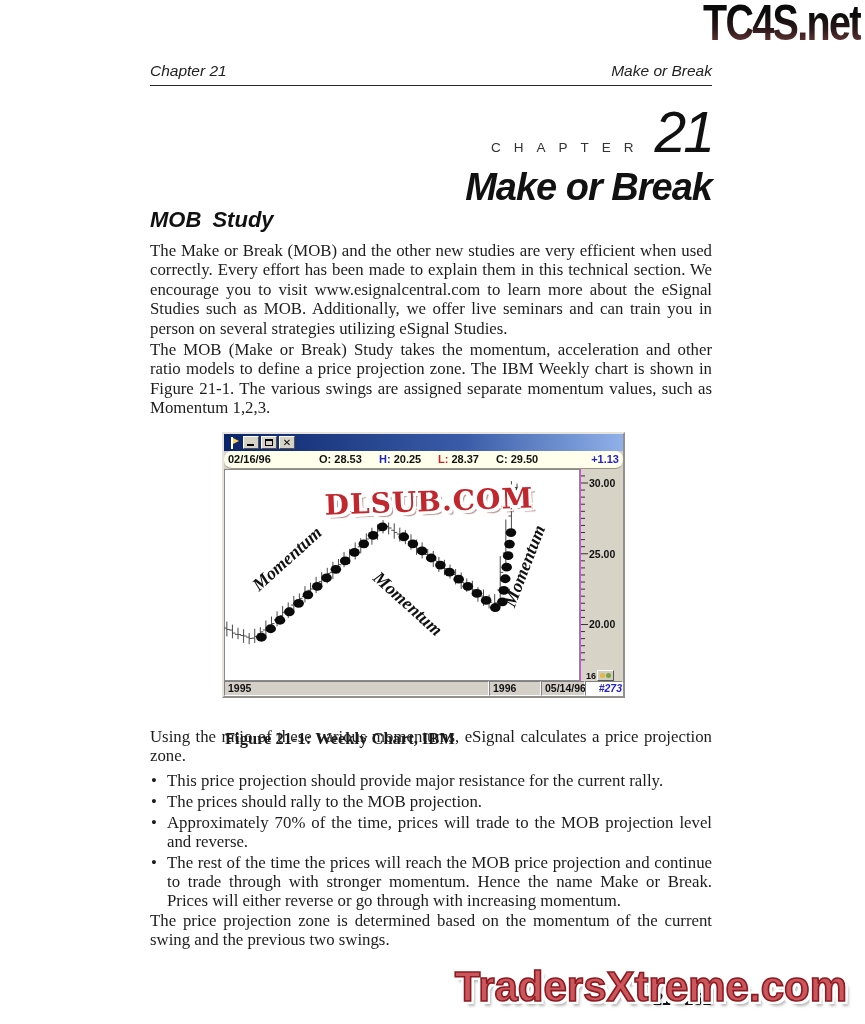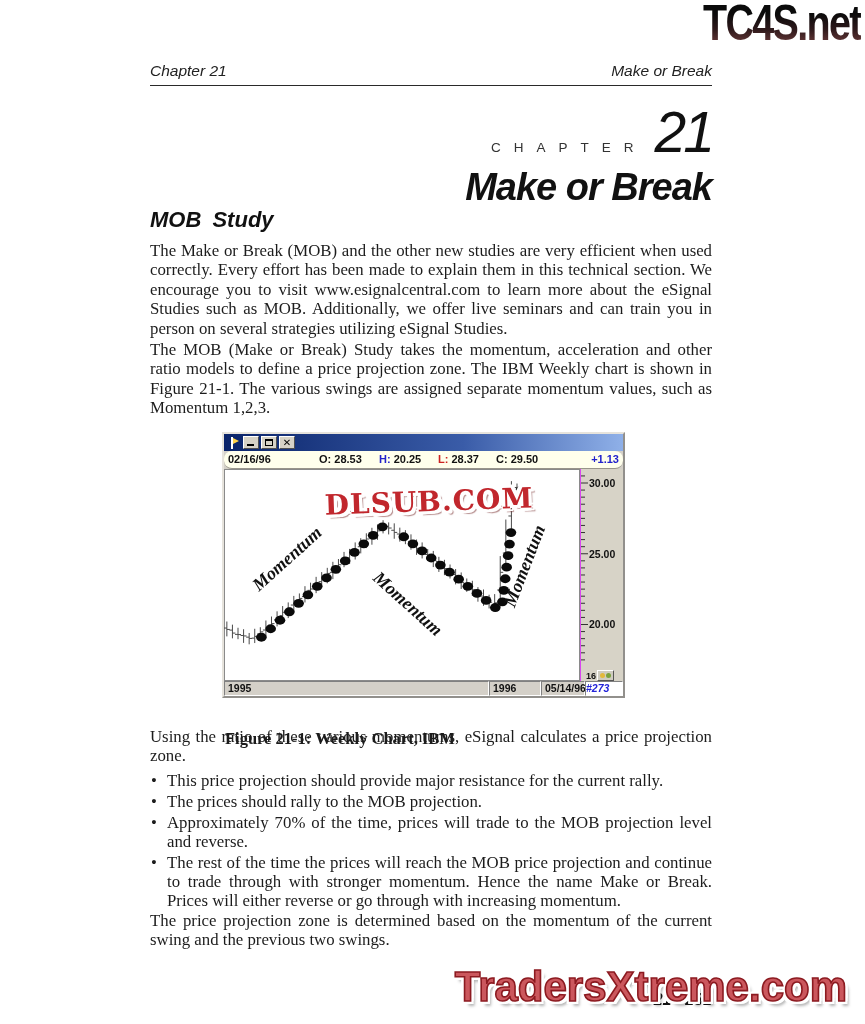--- a/index.html
+++ b/index.html
@@ -102,21 +102,21 @@
                      border-radius:50%;background:#e2b93c;}
   .mini-icon::after{content:"";position:absolute;right:2px;top:2px;width:5px;height:5px;
                     border-radius:50%;background:#7aa23c;}
 
   .timebar{height:15px;display:flex;background:#d4d0c8;font-size:10.5px;font-weight:bold;color:#111;}
   .tseg{border:1px solid;border-color:#808080 #fff #fff #808080;box-sizing:border-box;
         padding:0 3px;line-height:12px;}
   .t1995{flex:1}
   .t1996{width:52px}
   .tdate{width:44px;text-align:center}
-  .tnum{width:38px;background:#fff;color:#2424d8;font-style:italic;text-align:left;
+  .tnum{width:38px;background:#fff;color:#2424d8;font-style:italic;text-align:right;
         border:1px solid;border-color:#808080 #fff #fff #808080;box-sizing:border-box;line-height:12px;}
 </style>
 </head>
 <body>
 
 <div class="page">
 
   <div class="tc4s">TC4S.net</div>
 
   <div class="col">

